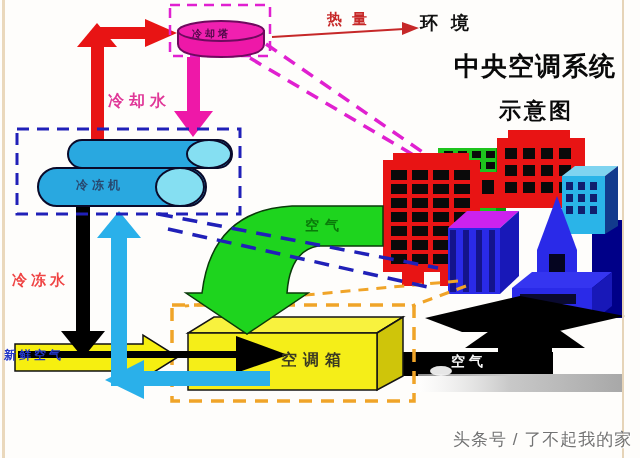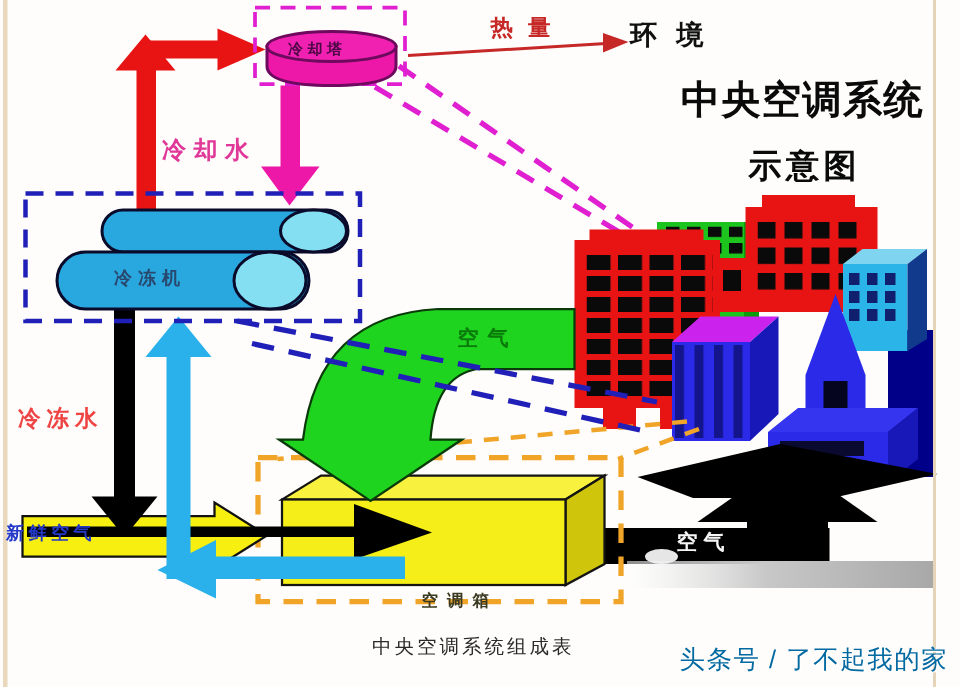--- a/index.html
+++ b/index.html
@@ -12,25 +12,25 @@
   .lbl{position:absolute;z-index:10;white-space:nowrap;line-height:1;}
   .lbl-title1{left:454px;top:53px;font-size:26px;font-weight:bold;color:#0a0a0a;letter-spacing:1px;}
   .lbl-title2{left:499px;top:100px;font-size:22px;font-weight:bold;color:#0a0a0a;letter-spacing:3px;}
   .lbl-heat{left:327px;top:11px;font-size:15px;font-weight:bold;color:#c62828;letter-spacing:10px;}
   .lbl-env{left:420px;top:14px;font-size:18px;font-weight:bold;color:#101010;letter-spacing:13px;}
   .lbl-tower{left:192px;top:29px;font-size:10px;font-weight:bold;color:#4a0845;letter-spacing:3px;}
   .lbl-coolwater{left:108px;top:61px;font-size:16px;font-weight:bold;color:#e03898;letter-spacing:5px;margin-top:32px;}
   .lbl-chiller{left:76px;top:179px;font-size:12px;font-weight:bold;color:#28486e;letter-spacing:4px;}
   .lbl-chillwater{left:12px;top:272px;font-size:15px;font-weight:bold;color:#ef4444;letter-spacing:4px;}
   .lbl-freshair{left:4px;top:349px;font-size:12px;font-weight:bold;color:#2438c8;letter-spacing:3px;}
-  .lbl-ahu{left:281px;top:352px;font-size:11px;font-weight:bold;color:#3a3a22;letter-spacing:6px;margin-top:44px;}
+  .lbl-ahu{left:281px;top:352px;font-size:16px;font-weight:bold;color:#3a3a22;letter-spacing:6px;}
   .lbl-airgreen{left:305px;top:218px;font-size:14px;font-weight:bold;color:#0a7a0a;letter-spacing:6px;}
   .lbl-airblack{left:451px;top:354px;font-size:14px;font-weight:bold;color:#f5f5f5;letter-spacing:4px;}
   .lbl-caption{left:248px;top:424px;font-size:13px;color:#2a2a2a;letter-spacing:2px;}
-  .lbl-watermark{left:453px;top:431px;font-size:17px;color:#0369a1;letter-spacing:1px;
+  .lbl-watermark{left:453px;top:431px;font-size:17px;color:#737373;letter-spacing:1px;
     text-shadow:1px 1px 0 #ffffff;}
   .edge{position:absolute;top:0;height:458px;z-index:1;}
   .edge-left{left:2px;width:3px;background:#ead8bc;}
   .edge-right{left:622px;width:2px;background:#e6d4b8;}
 </style>
 </head>
 <body>
 
 <div id="stage">
 
@@ -181,16 +181,15 @@
   <div class="lbl lbl-heat">热量</div>
   <div class="lbl lbl-env">环境</div>
   <div class="lbl lbl-tower">冷却塔</div>
   <div class="lbl lbl-coolwater">冷却水</div>
   <div class="lbl lbl-chiller">冷冻机</div>
   <div class="lbl lbl-chillwater">冷冻水</div>
   <div class="lbl lbl-freshair">新鲜空气</div>
   <div class="lbl lbl-ahu">空调箱</div>
   <div class="lbl lbl-airgreen">空气</div>
   <div class="lbl lbl-airblack">空气</div>
-  <div class="lbl lbl-caption">中央空调系统组成表</div>
   <div class="lbl lbl-watermark">头条号 / 了不起我的家</div>
 
 </div>
 
 </body></html>

